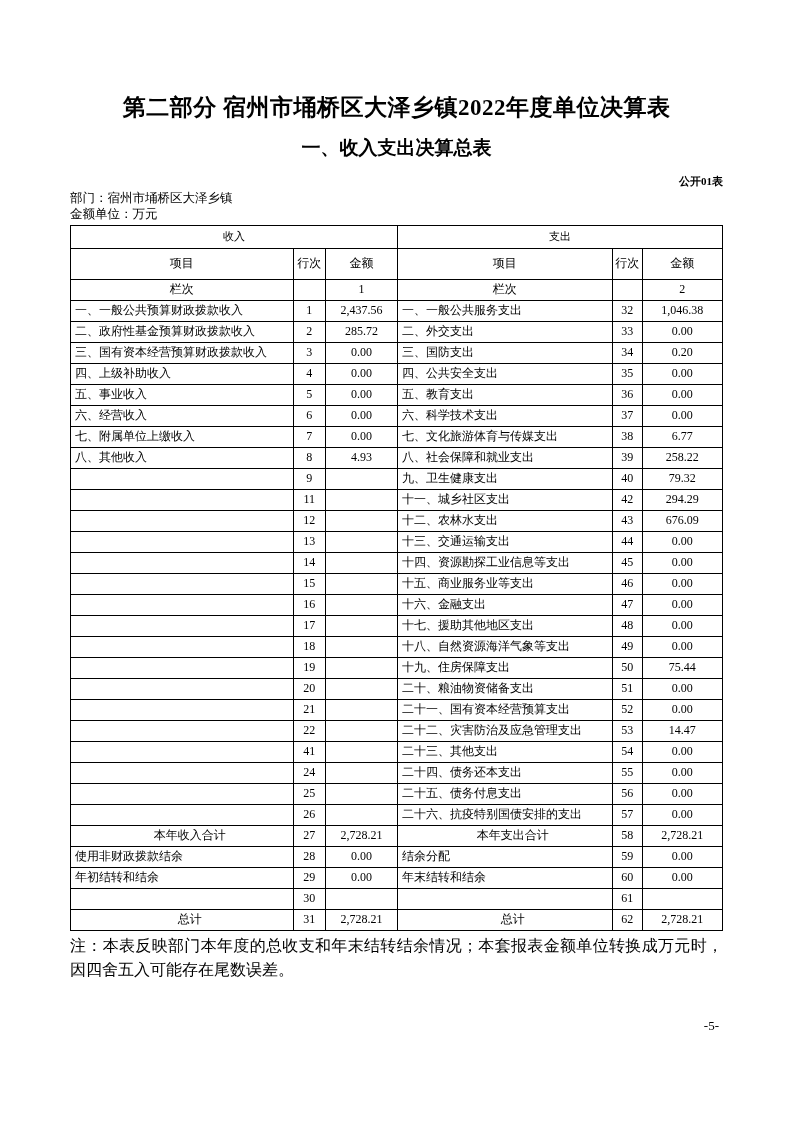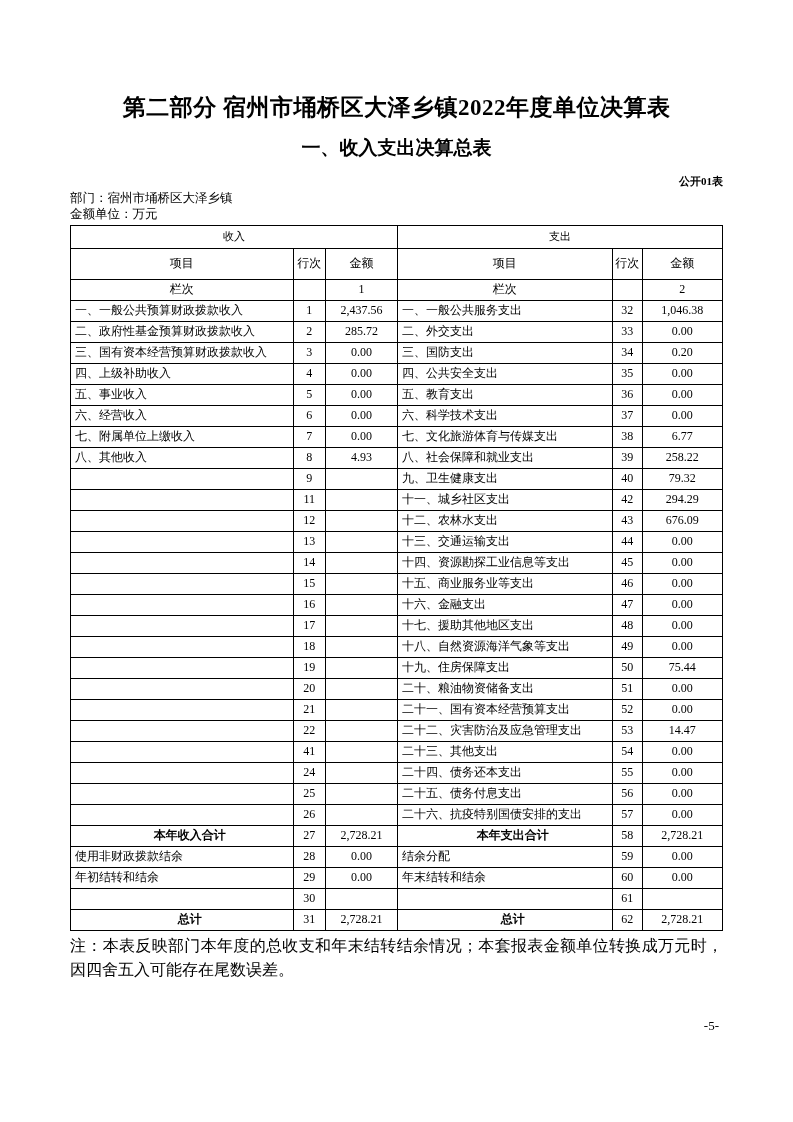--- a/index.html
+++ b/index.html
@@ -69,21 +69,21 @@
   }
   table.budget tr.hdr1 th { height: 22px; font-size: 11px; }
   table.budget tr.hdr2 th { height: 30px; white-space: normal; font-family: Liberation Serif, serif; }
   table.budget tr.hdr3 th { height: 20px; }
   table.budget td.item {
     text-align: left;
     padding-left: 4px;
   }
   table.budget td.item.total {
     text-align: center;
-    font-weight: bold;
+    font-weight: normal;
     padding-left: 18px;
   }
   table.budget td.num { text-align: center; }
   table.budget td.amt { text-align: center; }
   .note {
     font-size: 16px;
     line-height: 1.55;
     margin: 3px 0 0 0;
     width: 653px;
     text-align: justify;

